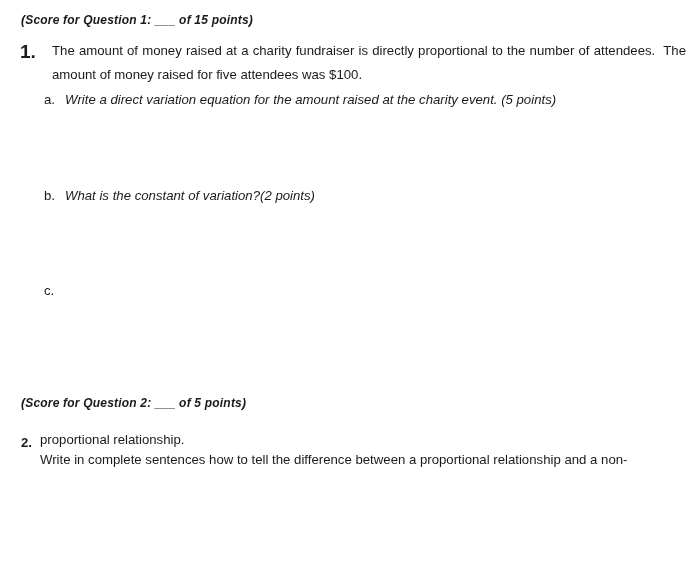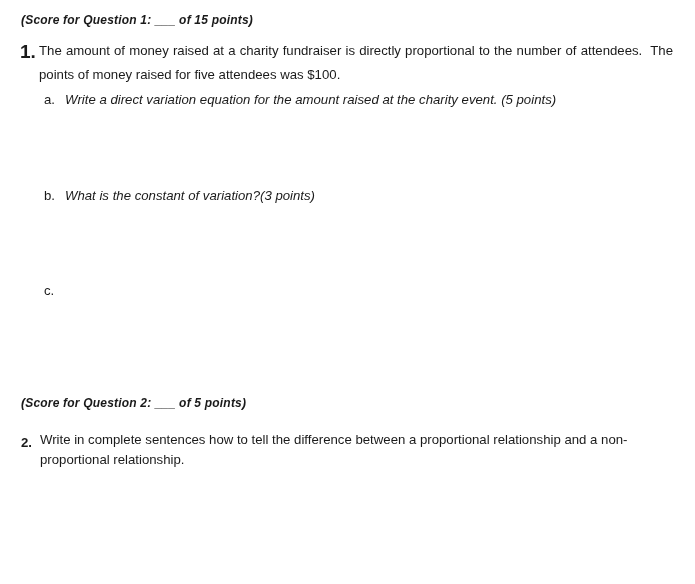--- a/index.html
+++ b/index.html
@@ -55,47 +55,47 @@
 </style>
 </head>
 <body>
 
 <div id="page">
 
   <div class="abs score-line" style="left:21px; top:13px;">(Score for Question 1: ___ of 15 points)</div>
 
   <div class="abs q1-number" style="left:20px; top:42px;">1.</div>
 
-  <div class="abs" style="left:39px; top:39px; width:640px;">
+  <div class="abs" style="left:52px; top:39px; width:640px;">
     <div class="body-line q1-line1">The amount of money raised at a charity fundraiser is directly proportional to the number of attendees.  The</div>
-    <div class="body-line">points of money raised for five attendees was $100.</div>
+    <div class="body-line">amount of money raised for five attendees was $100.</div>
   </div>
 
   <div class="abs part-row" style="left:44px; top:92px; width:620px;">
     <span class="part-marker">a.</span>
     <span class="part-text">Write a direct variation equation for the amount raised at the charity event. (5 points)</span>
   </div>
 
   <div class="abs" style="left:44px; top:112px; width:600px; height:74px;"></div>
 
   <div class="abs part-row" style="left:44px; top:188px; width:620px;">
     <span class="part-marker">b.</span>
-    <span class="part-text">What is the constant of variation?(3 points)</span>
+    <span class="part-text">What is the constant of variation?(2 points)</span>
   </div>
 
   <div class="abs" style="left:44px; top:208px; width:600px; height:72px;"></div>
 
   <div class="abs part-row" style="left:44px; top:283px; width:620px;">
     <span class="part-marker">c.</span>
   </div>
 
   <div class="abs" style="left:44px; top:303px; width:600px; height:100px;"></div>
 
   <div class="abs score-line" style="left:21px; top:396px;">(Score for Question 2: ___ of 5 points)</div>
 
   <div class="abs q2-number" style="left:21px; top:436px;">2.</div>
 
   <div class="abs" style="left:40px; top:430px; width:630px;">
+    <div class="body-line q2-line">proportional relationship.</div>
     <div class="body-line q2-line">Write in complete sentences how to tell the difference between a proportional relationship and a non-</div>
-    <div class="body-line q2-line">proportional relationship.</div>
   </div>
 
 </div>
 
 </body></html>

